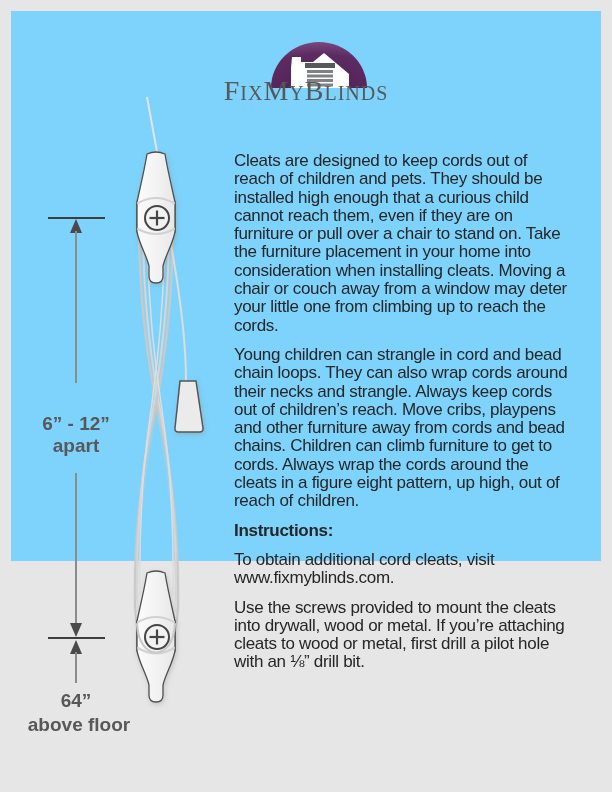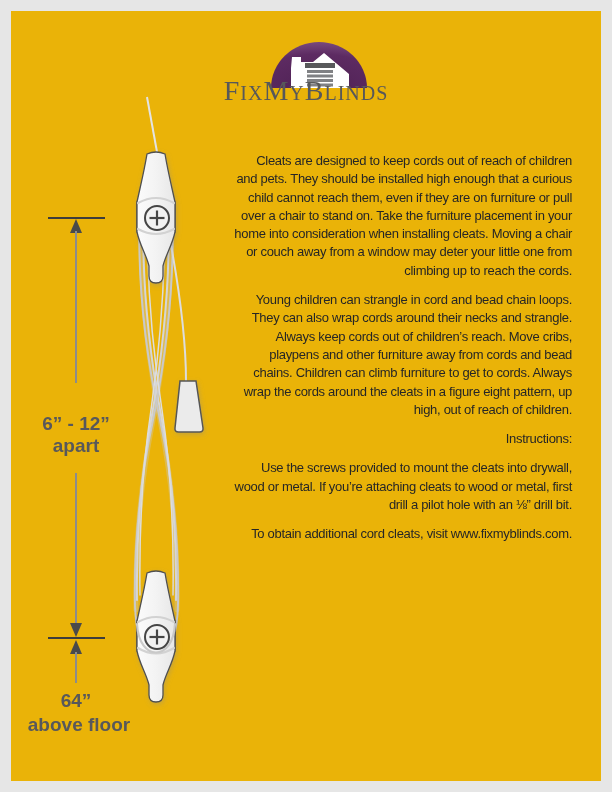--- a/index.html
+++ b/index.html
@@ -4,22 +4,22 @@
 <style>
   html,body{margin:0;padding:0;}
   body{
     width:612px;height:792px;
     background:#e6e6e6;
     font-family:"Liberation Sans", sans-serif;
     position:relative;
     overflow:hidden;
   }
   .sheet{
-    position:absolute;left:11px;top:11px;width:590px;height:770px;
-    background:#eab308;
+    position:absolute;left:11px;top:11px;width:590px;height:550px;
+    background:#7dd3fc;
   }
   
   .logo-icon{position:absolute;left:258px;top:20px;}
   .brand{
     position:absolute;left:0;top:65px;width:590px;
     text-align:center;
     font-family:"Liberation Serif", serif;
     color:#57585a;
     letter-spacing:1px;
     line-height:30px;
@@ -31,28 +31,27 @@
   .diagram{position:absolute;left:9px;top:79px;}
   .dim-label{
     font-family:"Liberation Sans", sans-serif;
     font-weight:bold;
     font-size:19px;
     fill:#58585b;
   }
   
   .copy{
     position:absolute;left:223px;top:141px;width:338px;
-    font-size:13px;
+    font-size:17px;
     line-height:18.3px;
     letter-spacing:-0.3px;
     color:#262626;
-    text-align:right;
   }
   .copy p{margin:0 0 11px 0;}
-  .copy p.bold{font-weight:normal;}
+  .copy p.bold{font-weight:bold;}
 </style>
 </head>
 <body>
 
 <div class="sheet">
 
   <svg class="logo-icon" width="100" height="58" viewBox="0 0 100 58">
     <defs>
       <radialGradient id="purpleGrad" cx="0.5" cy="1" r="1.05">
         <stop offset="0" stop-color="#4e2154"></stop>
@@ -142,17 +141,17 @@
       <line x1="56" y1="562" x2="56" y2="593" stroke="#8c8c8c" stroke-width="2"></line>
       <text class="dim-label" x="56" y="617" text-anchor="middle">64”</text>
       <text class="dim-label" x="59" y="641" text-anchor="middle">above floor</text>
     </g>
   </svg>
 
   <main class="copy">
     <p>Cleats are designed to keep cords out of reach of children and pets. They should be installed high enough that a curious child cannot reach them, even if they are on furniture or pull over a chair to stand on. Take the furniture placement in your home into consideration when installing cleats. Moving a chair or couch away from a window may deter your little one from climbing up to reach the cords.</p>
     <p>Young children can strangle in cord and bead chain loops. They can also wrap cords around their necks and strangle. Always keep cords out of children’s reach. Move cribs, playpens and other furniture away from cords and bead chains. Children can climb furniture to get to cords. Always wrap the cords around the cleats in a figure eight pattern, up high, out of reach of children.</p>
     <p class="bold">Instructions:</p>
+    <p>To obtain additional cord cleats, visit www.fixmyblinds.com.</p>
     <p>Use the screws provided to mount the cleats into drywall, wood or metal. If you’re attaching cleats to wood or metal, first drill a pilot hole with an ⅛” drill bit.</p>
-    <p>To obtain additional cord cleats, visit www.fixmyblinds.com.</p>
   </main>
 
 </div>
 
 </body></html>

